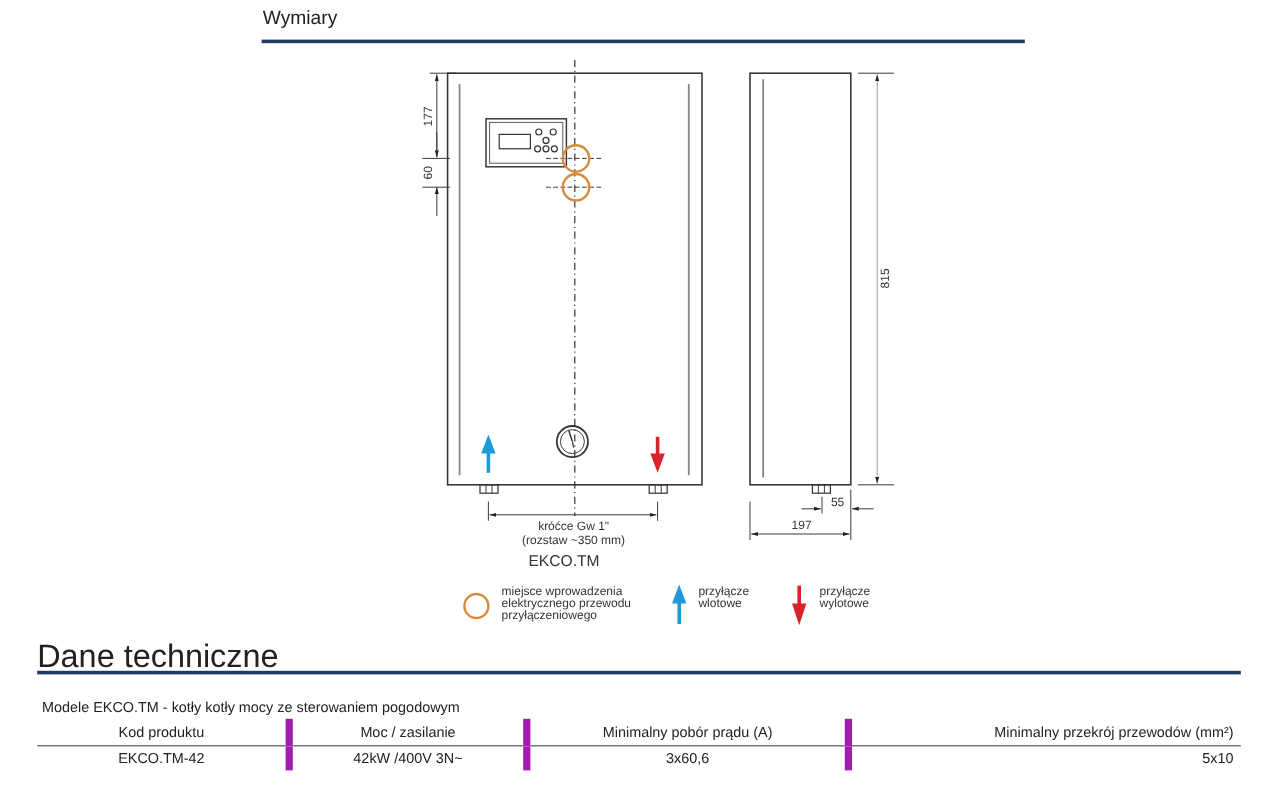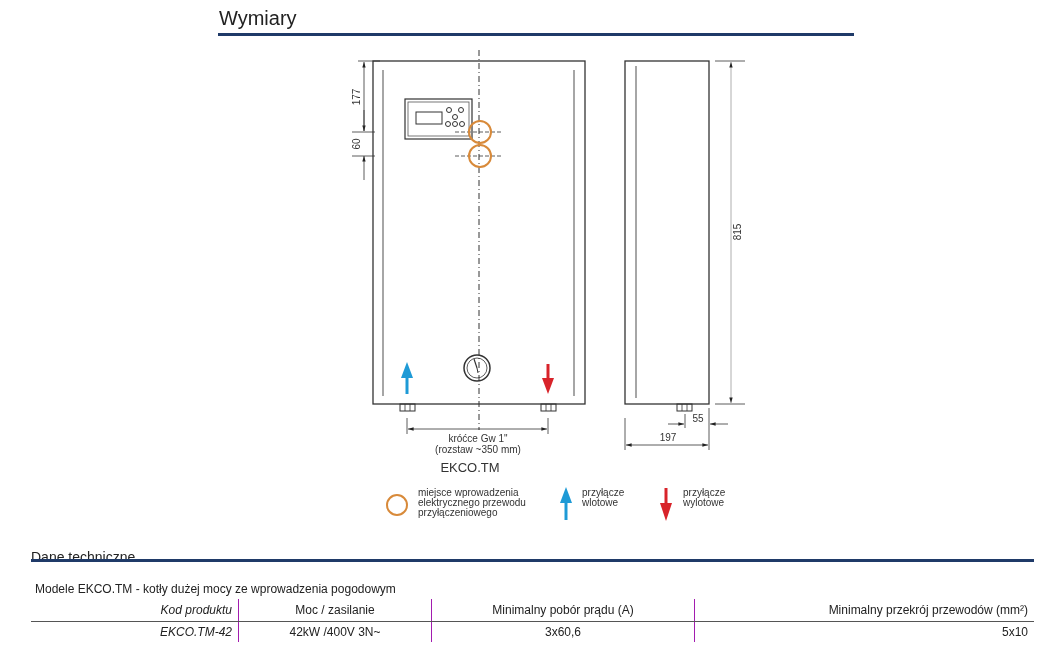--- a/index.html
+++ b/index.html
@@ -1,34 +1,34 @@
 <!DOCTYPE html>
 <html><head>
 <meta charset="utf-8">
 <style>
   html, body { margin:0; padding:0; background:#ffffff; }
   body { width:1060px; height:658px; position:relative; overflow:hidden;
          font-family:"Liberation Sans", sans-serif; color:#222; }
-  .section-title { position:absolute; font-size:20px; color:#222; }
+  .section-title { position:absolute; font-size:16px; color:#222; }
   .rule { position:absolute; height:3px; background:#1f3a68; }
   #t1 { left:219px; top:7px; }
   #r1 { left:218px; top:33px; width:636px; }
-  #t2 { left:31px; top:549px; font-size:14px;text-align:right; }
+  #t2 { left:31px; top:532px; font-size:27px;text-align:right; }
   #r2 { left:31px; top:559px; width:1003px; }
   svg#drawing { position:absolute; left:0; top:0; }
   .dimtxt { font-size:10px; fill:#333; font-family:"Liberation Sans", sans-serif; }
   .lbl { font-size:10px; fill:#333; font-family:"Liberation Sans", sans-serif; }
   .model { font-size:13px; fill:#333; font-family:"Liberation Sans", sans-serif; }
   .caption { position:absolute; left:35px; top:582px; font-size:12px; color:#222; }
   .caption b { font-weight:normal; }
   table.spec { position:absolute; left:31px; top:599px; width:1003px; border-collapse:collapse; font-size:12px; color:#222; }
   table.spec th { font-weight:normal; padding:3px 6px; height:16px; border-bottom:1px solid #555; }
   table.spec td { padding:3px 6px; height:14px; }
-  table.spec th + th, table.spec td + td { border-left:1px solid #a21caf; }
-  .c1 { text-align:right; width:195px;font-style:italic; }
+  table.spec th + th, table.spec td + td { border-left:6px solid #a21caf; }
+  .c1 { text-align:center; width:195px; }
   .c2 { text-align:center; width:180px; }
   .c3 { text-align:center; width:250px; }
   .c4 { text-align:right; }
 </style>
 </head>
 <body>
 
 <div class="section-title" id="t1">Wymiary</div>
 <div class="rule" id="r1"></div>
 
@@ -145,21 +145,21 @@
       <path d="M660,503 L666,521 L672,503 z" fill="#d8232a"></path>
     </g>
     <text class="lbl" x="683" y="496">przyłącze</text>
     <text class="lbl" x="683" y="506">wylotowe</text>
   </g>
 </svg>
 
 <div class="section-title" id="t2">Dane techniczne</div>
 <div class="rule" id="r2"></div>
 
-<div class="caption"><b>Modele EKCO.TM</b><span> - kotły dużej mocy ze wprowadzenia pogodowym</span></div>
+<div class="caption"><b>Modele EKCO.TM</b><span> - kotły kotły mocy ze sterowaniem pogodowym</span></div>
 
 <table class="spec">
   <thead>
     <tr>
       <th class="c1">Kod produktu</th>
       <th class="c2">Moc / zasilanie</th>
       <th class="c3">Minimalny pobór prądu (A)</th>
       <th class="c4">Minimalny przekrój przewodów (mm²)</th>
     </tr>
   </thead>

